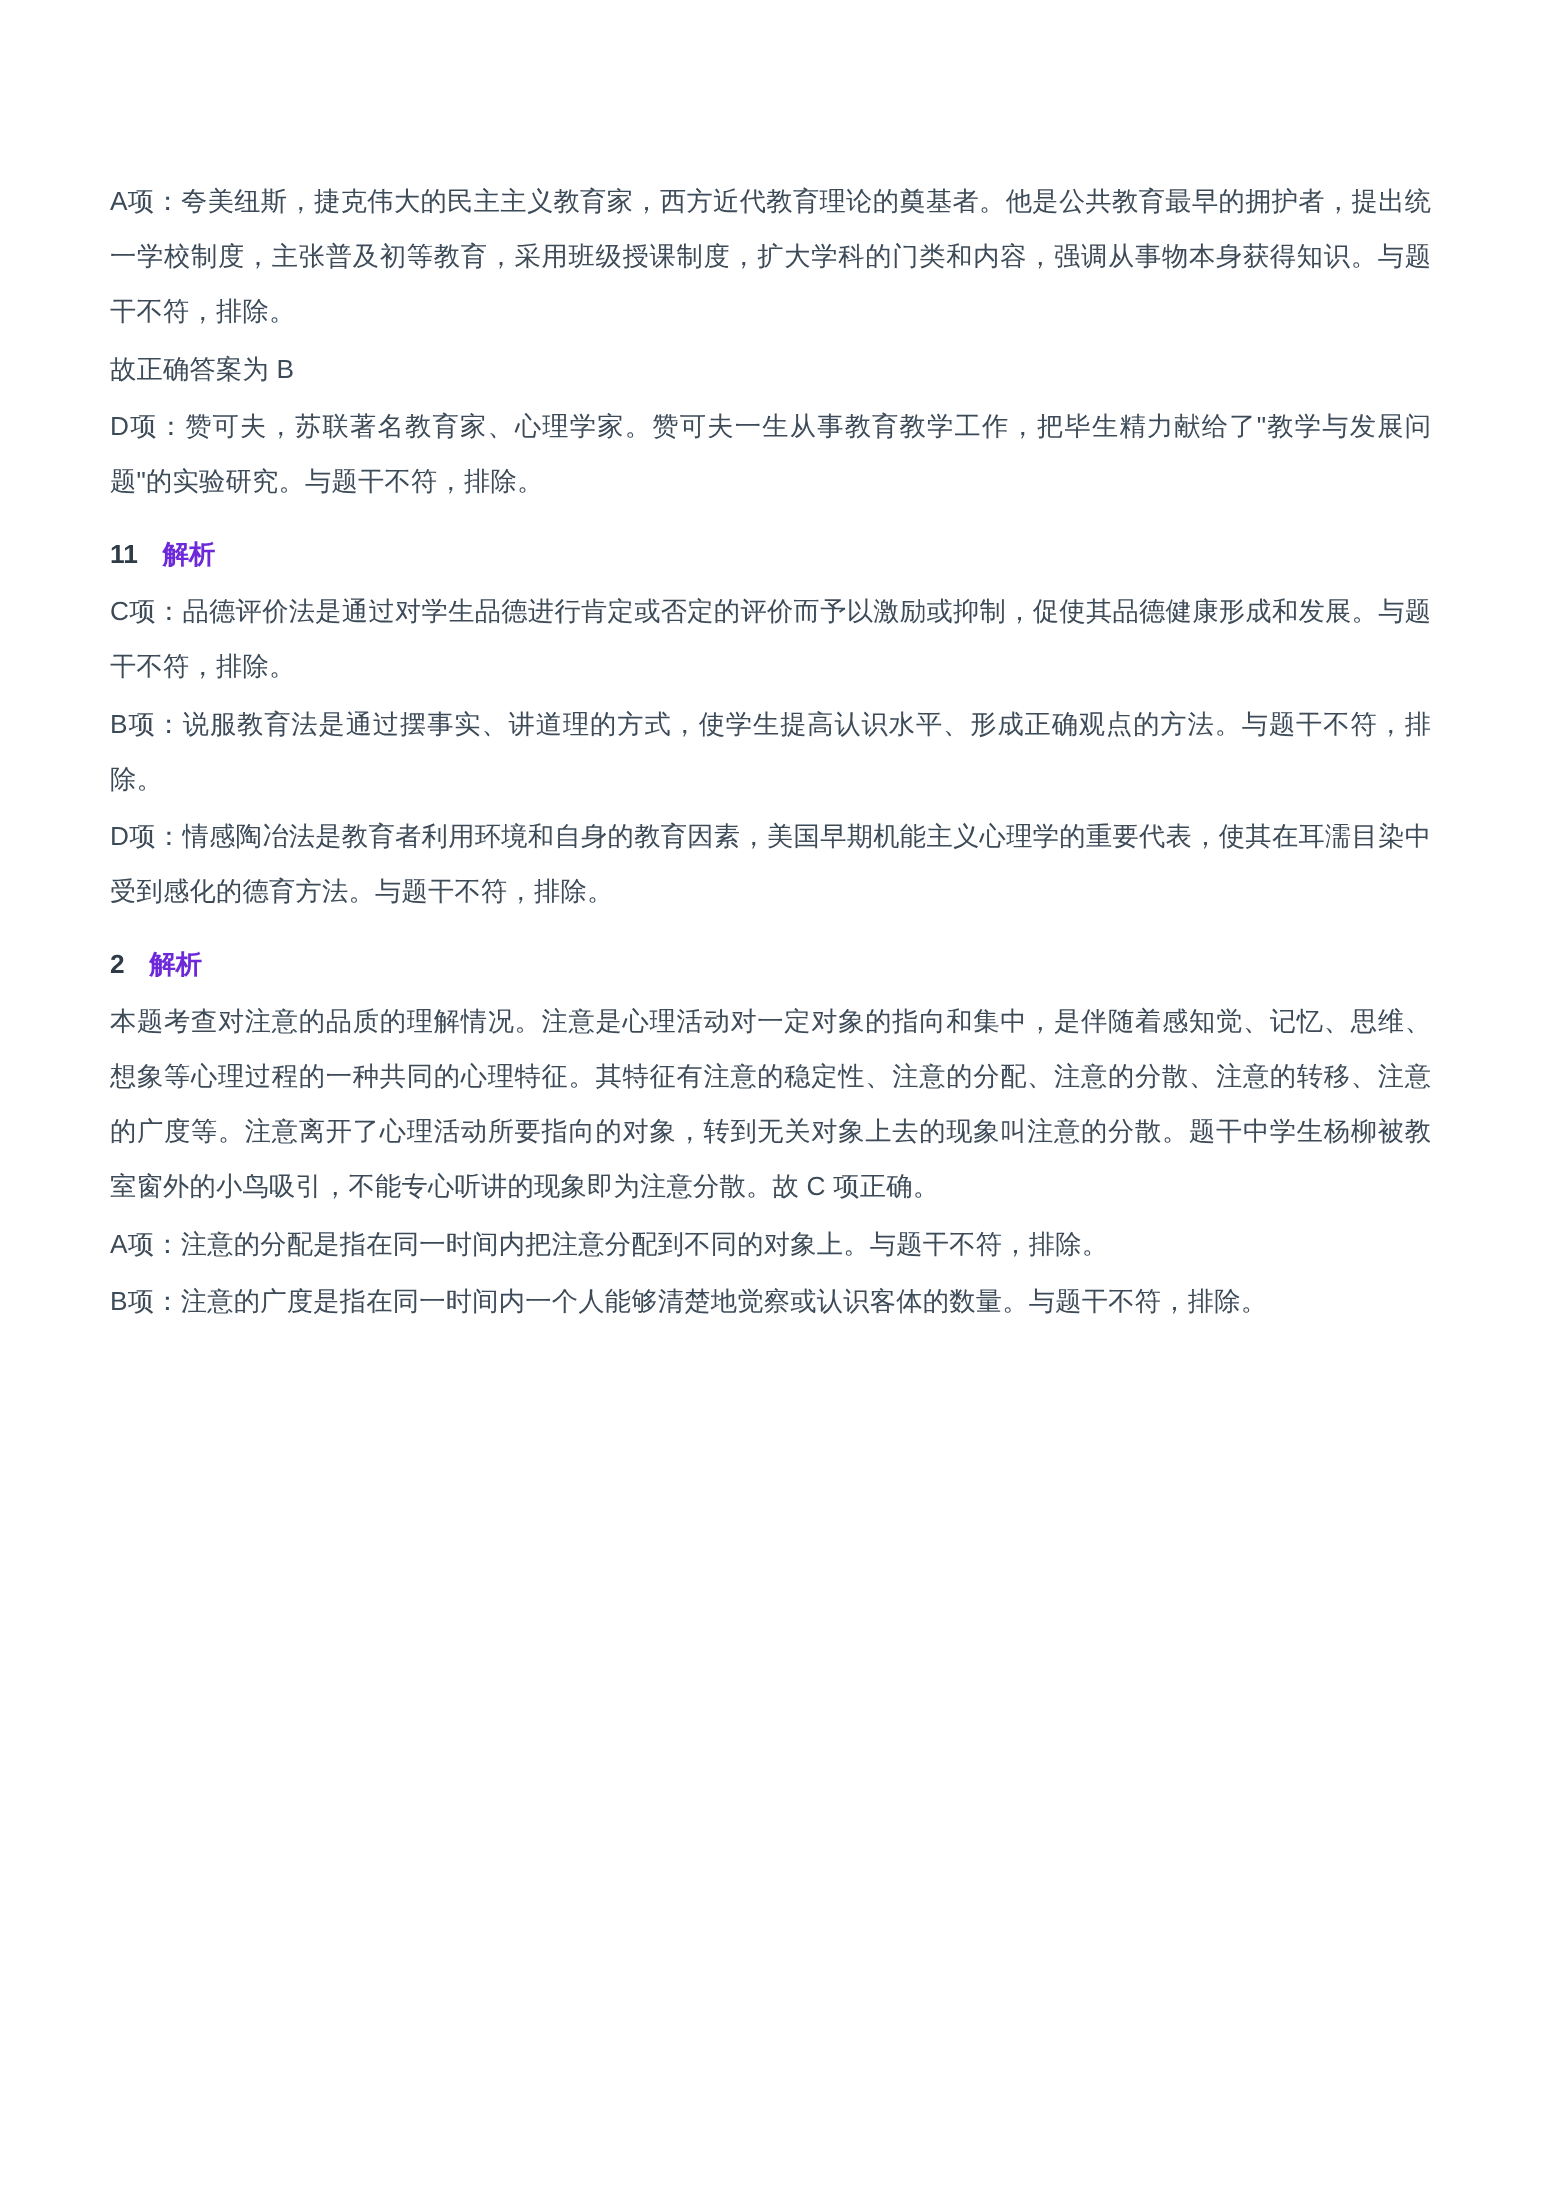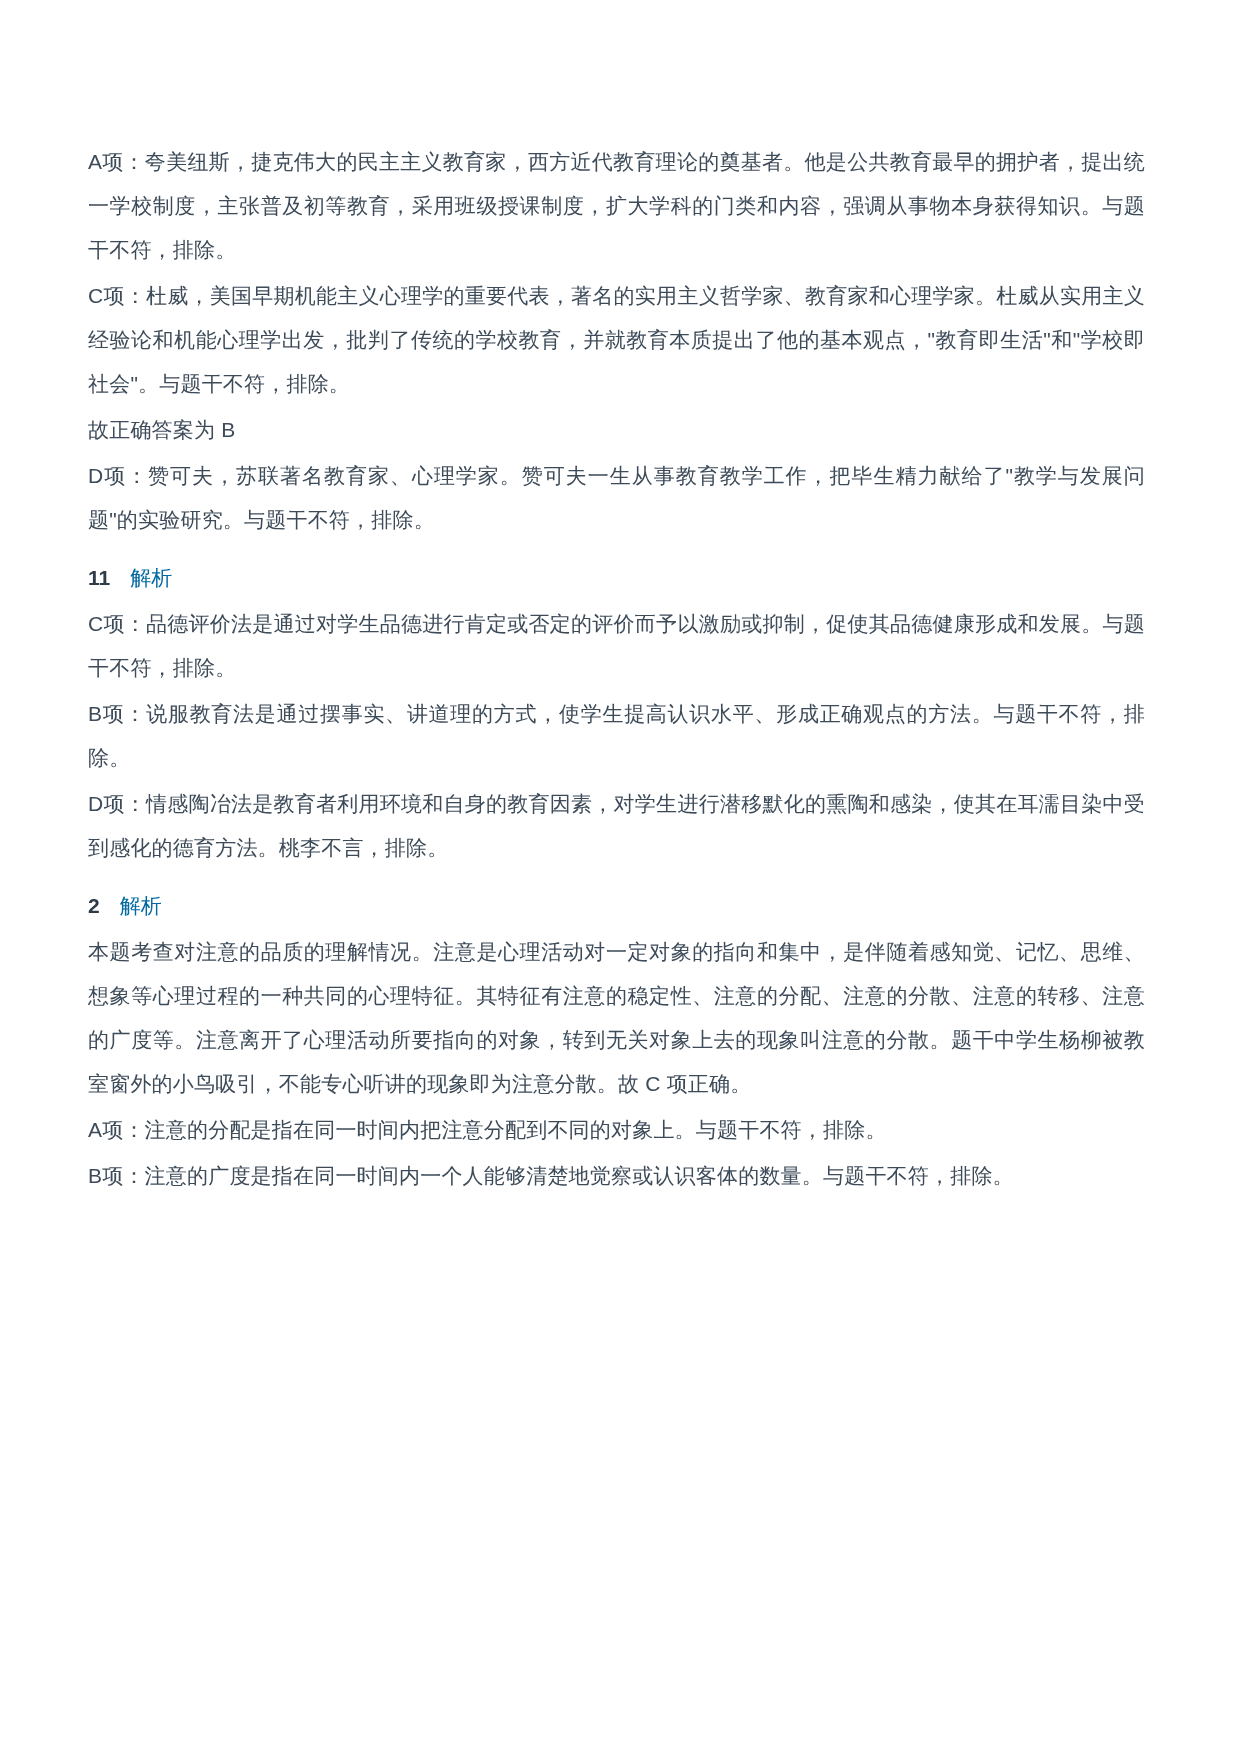--- a/index.html
+++ b/index.html
@@ -33,35 +33,34 @@
     line-height: 44px;
     font-weight: bold;
     color: #2f3b47;
     margin: 14px 0 2px 0;
   }
   .section-head .num {
     font-weight: bold;
     margin-right: 20px;
   }
   .section-head .word {
-    font-weight: normal;
-    color: #0369a1;
+    font-weight: bold;
+    color: #6d28d9;
   }
 </style>
 </head>
 <body>
 
 <div class="page">
   <div id="content">
       <p class="para">A项：夸美纽斯，捷克伟大的民主主义教育家，西方近代教育理论的奠基者。他是公共教育最早的拥护者，提出统一学校制度，主张普及初等教育，采用班级授课制度，扩大学科的门类和内容，强调从事物本身获得知识。与题干不符，排除。</p>
-      <p class="para">C项：杜威，美国早期机能主义心理学的重要代表，著名的实用主义哲学家、教育家和心理学家。杜威从实用主义经验论和机能心理学出发，批判了传统的学校教育，并就教育本质提出了他的基本观点，"教育即生活"和"学校即社会"。与题干不符，排除。</p>
       <p class="para">故正确答案为 B</p>
       <p class="para">D项：赞可夫，苏联著名教育家、心理学家。赞可夫一生从事教育教学工作，把毕生精力献给了"教学与发展问题"的实验研究。与题干不符，排除。</p>
       <div class="section-head"><span class="num">11</span><span class="word">解析</span></div>
       <p class="para">C项：品德评价法是通过对学生品德进行肯定或否定的评价而予以激励或抑制，促使其品德健康形成和发展。与题干不符，排除。</p>
       <p class="para">B项：说服教育法是通过摆事实、讲道理的方式，使学生提高认识水平、形成正确观点的方法。与题干不符，排除。</p>
-      <p class="para">D项：情感陶冶法是教育者利用环境和自身的教育因素，对学生进行潜移默化的熏陶和感染，使其在耳濡目染中受到感化的德育方法。桃李不言，排除。</p>
+      <p class="para">D项：情感陶冶法是教育者利用环境和自身的教育因素，美国早期机能主义心理学的重要代表，使其在耳濡目染中受到感化的德育方法。与题干不符，排除。</p>
       <div class="section-head"><span class="num">2</span><span class="word">解析</span></div>
       <p class="para">本题考查对注意的品质的理解情况。注意是心理活动对一定对象的指向和集中，是伴随着感知觉、记忆、思维、想象等心理过程的一种共同的心理特征。其特征有注意的稳定性、注意的分配、注意的分散、注意的转移、注意的广度等。注意离开了心理活动所要指向的对象，转到无关对象上去的现象叫注意的分散。题干中学生杨柳被教室窗外的小鸟吸引，不能专心听讲的现象即为注意分散。故 C 项正确。</p>
       <p class="para">A项：注意的分配是指在同一时间内把注意分配到不同的对象上。与题干不符，排除。</p>
       <p class="para">B项：注意的广度是指在同一时间内一个人能够清楚地觉察或认识客体的数量。与题干不符，排除。</p>
     </div>
 </div>
 
 </body></html>

